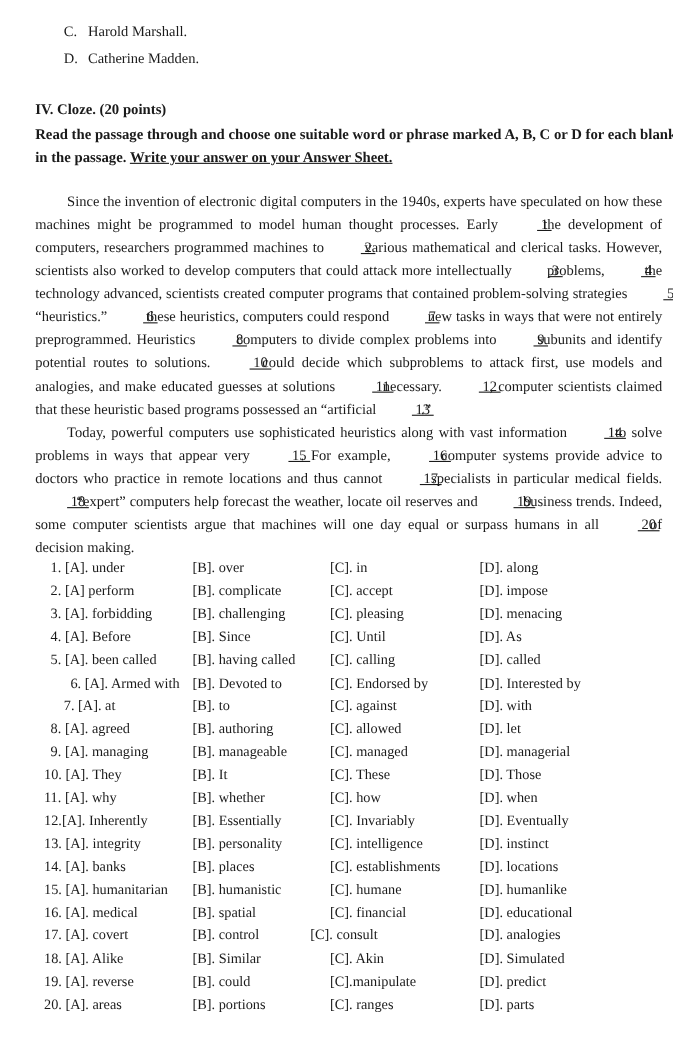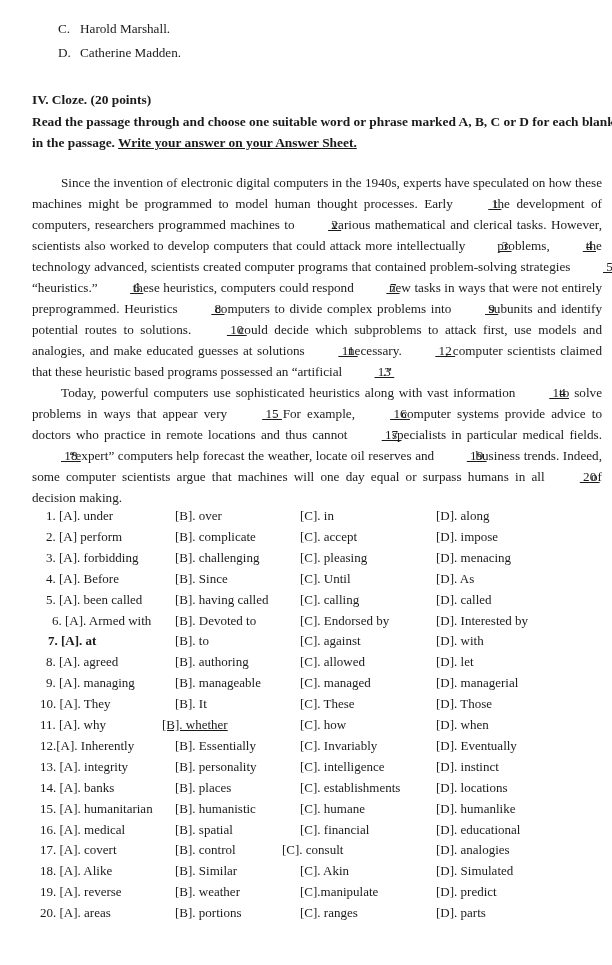--- a/index.html
+++ b/index.html
@@ -66,27 +66,27 @@
       <span class="c" style="left: 300px;">[C]. Until</span>
       <span class="c" style="left: 436px;">[D]. As</span>
     </div>
     <div class="qrow" style="top: 591.6px;">
       <span class="c" style="left: 46px;">5. [A]. been called</span>
       <span class="c" style="left: 175px;">[B]. having called</span>
       <span class="c" style="left: 300px;">[C]. calling</span>
       <span class="c" style="left: 436px;">[D]. called</span>
     </div>
     <div class="qrow" style="top: 612.5px;">
-      <span class="c" style="left: 52px; text-align: right;">6. [A]. Armed with</span>
+      <span class="c" style="left: 64px; text-align: right;">6. [A]. Armed with</span>
       <span class="c" style="left: 175px;">[B]. Devoted to</span>
       <span class="c" style="left: 300px;">[C]. Endorsed by</span>
       <span class="c" style="left: 436px;">[D]. Interested by</span>
     </div>
     <div class="qrow" style="top: 633.4px;">
-      <span class="c" style="left: 48px; font-weight: bold;">7. [A]. at</span>
+      <span class="c" style="left: 58px;">7. [A]. at</span>
       <span class="c" style="left: 175px;">[B]. to</span>
       <span class="c" style="left: 300px;">[C]. against</span>
       <span class="c" style="left: 436px;">[D]. with</span>
     </div>
     <div class="qrow" style="top: 654.3px;">
       <span class="c" style="left: 46px;">8. [A]. agreed</span>
       <span class="c" style="left: 175px;">[B]. authoring</span>
       <span class="c" style="left: 300px;">[C]. allowed</span>
       <span class="c" style="left: 436px;">[D]. let</span>
     </div>
@@ -97,21 +97,21 @@
       <span class="c" style="left: 436px;">[D]. managerial</span>
     </div>
     <div class="qrow" style="top: 696.1px;">
       <span class="c" style="left: 40px;">10. [A]. They</span>
       <span class="c" style="left: 175px;">[B]. It</span>
       <span class="c" style="left: 300px;">[C]. These</span>
       <span class="c" style="left: 436px;">[D]. Those</span>
     </div>
     <div class="qrow" style="top: 717px;">
       <span class="c" style="left: 40px;">11. [A]. why</span>
-      <span class="c" style="left: 162px; text-decoration: underline;">[B]. whether</span>
+      <span class="c" style="left: 175px;">[B]. whether</span>
       <span class="c" style="left: 300px;">[C]. how</span>
       <span class="c" style="left: 436px;">[D]. when</span>
     </div>
     <div class="qrow" style="top: 737.9px;">
       <span class="c" style="left: 40px;">12.[A]. Inherently</span>
       <span class="c" style="left: 175px;">[B]. Essentially</span>
       <span class="c" style="left: 300px;">[C]. Invariably</span>
       <span class="c" style="left: 436px;">[D]. Eventually</span>
     </div>
     <div class="qrow" style="top: 758.8px;">
@@ -145,21 +145,21 @@
       <span class="c" style="left: 436px;">[D]. analogies</span>
     </div>
     <div class="qrow" style="top: 863.3px;">
       <span class="c" style="left: 40px;">18. [A]. Alike</span>
       <span class="c" style="left: 175px;">[B]. Similar</span>
       <span class="c" style="left: 300px;">[C]. Akin</span>
       <span class="c" style="left: 436px;">[D]. Simulated</span>
     </div>
     <div class="qrow" style="top: 884.2px;">
       <span class="c" style="left: 40px;">19. [A]. reverse</span>
-      <span class="c" style="left: 175px;">[B]. weather</span>
+      <span class="c" style="left: 175px;">[B]. could</span>
       <span class="c" style="left: 300px;">[C].manipulate</span>
       <span class="c" style="left: 436px;">[D]. predict</span>
     </div>
     <div class="qrow" style="top: 905.1px;">
       <span class="c" style="left: 40px;">20. [A]. areas</span>
       <span class="c" style="left: 175px;">[B]. portions</span>
       <span class="c" style="left: 300px;">[C]. ranges</span>
       <span class="c" style="left: 436px;">[D]. parts</span>
     </div>
   </div>

